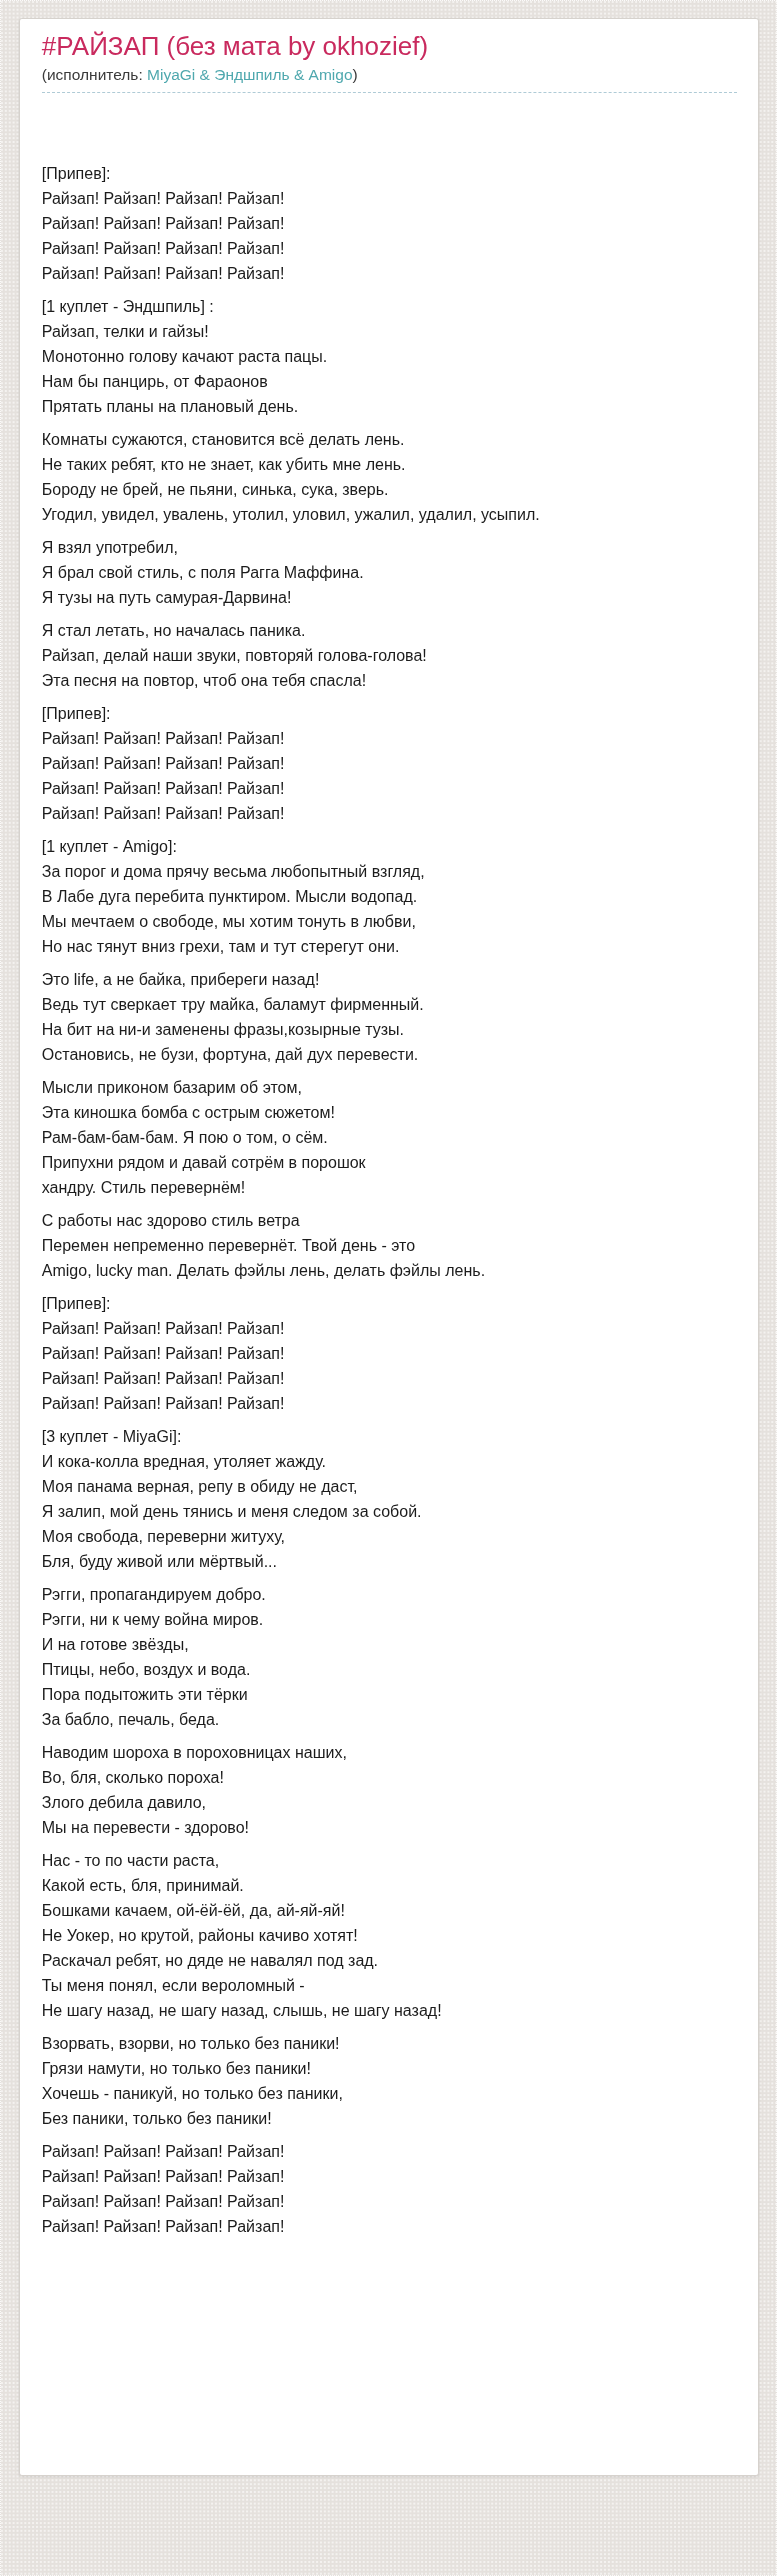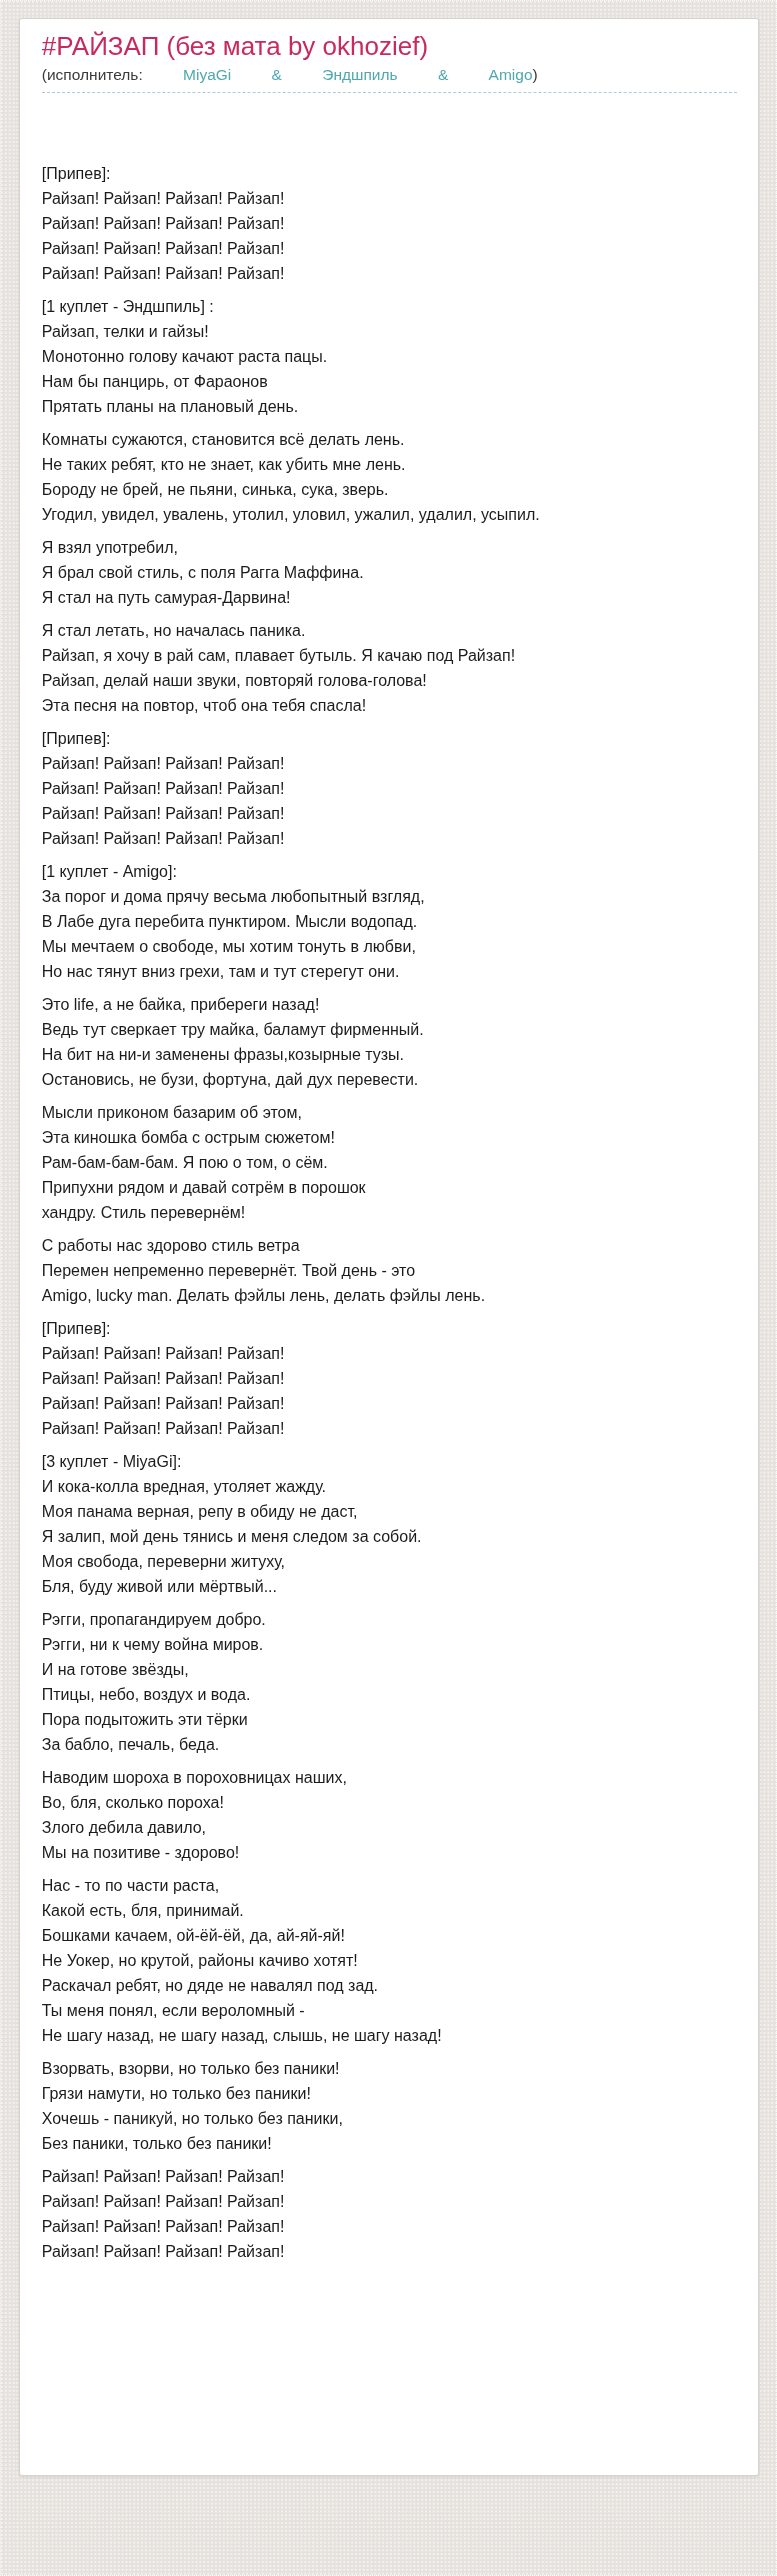--- a/index.html
+++ b/index.html
@@ -57,21 +57,20 @@
   .subtitle{
     margin-top:3.9px;
     font-size:15.5px;
     color:var(--c-sub);
     line-height:1.2;
   }
   .subtitle a, .subtitle .amp{
     color:var(--c-link);
     text-decoration:none;
     cursor:pointer;
-    margin-left:36px;
   }
   .separator{
     margin-top:6.8px;
     border-bottom:1px dashed var(--c-dash);
     height:0;
   }
   .lyrics{
     margin-top:68px;
     font-size:16px;
     color:var(--c-text);
@@ -109,25 +108,24 @@
         </div>
         <div class="stanza">
           <div class="line">Комнаты сужаются, становится всё делать лень.</div>
           <div class="line">Не таких ребят, кто не знает, как убить мне лень.</div>
           <div class="line">Бороду не брей, не пьяни, синька, сука, зверь.</div>
           <div class="line">Угодил, увидел, увалень, утолил, уловил, ужалил, удалил, усыпил.</div>
         </div>
         <div class="stanza">
           <div class="line">Я взял употребил,</div>
           <div class="line">Я брал свой стиль, с поля Рагга Маффина.</div>
-          <div class="line">Я стал на путь самурая-Дарвина!</div>
+          <div class="line">Я тузы на путь самурая-Дарвина!</div>
         </div>
         <div class="stanza">
           <div class="line">Я стал летать, но началась паника.</div>
-          <div class="line">Райзап, я хочу в рай сам, плавает бутыль. Я качаю под Райзап!</div>
           <div class="line">Райзап, делай наши звуки, повторяй голова-голова!</div>
           <div class="line">Эта песня на повтор, чтоб она тебя спасла!</div>
         </div>
         <div class="stanza">
           <div class="line">[Припев]:</div>
           <div class="line">Райзап! Райзап! Райзап! Райзап!</div>
           <div class="line">Райзап! Райзап! Райзап! Райзап!</div>
           <div class="line">Райзап! Райзап! Райзап! Райзап!</div>
           <div class="line">Райзап! Райзап! Райзап! Райзап!</div>
         </div>
@@ -176,21 +174,21 @@
           <div class="line">Рэгги, ни к чему война миров.</div>
           <div class="line">И на готове звёзды,</div>
           <div class="line">Птицы, небо, воздух и вода.</div>
           <div class="line">Пора подытожить эти тёрки</div>
           <div class="line">За бабло, печаль, беда.</div>
         </div>
         <div class="stanza">
           <div class="line">Наводим шороха в пороховницах наших,</div>
           <div class="line">Во, бля, сколько пороха!</div>
           <div class="line">Злого дебила давило,</div>
-          <div class="line">Мы на позитиве - здорово!</div>
+          <div class="line">Мы на перевести - здорово!</div>
         </div>
         <div class="stanza">
           <div class="line">Нас - то по части раста,</div>
           <div class="line">Какой есть, бля, принимай.</div>
           <div class="line">Бошками качаем, ой-ёй-ёй, да, ай-яй-яй!</div>
           <div class="line">Не Уокер, но крутой, районы качиво хотят!</div>
           <div class="line">Раскачал ребят, но дяде не навалял под зад.</div>
           <div class="line">Ты меня понял, если вероломный -</div>
           <div class="line">Не шагу назад, не шагу назад, слышь, не шагу назад!</div>
         </div>

